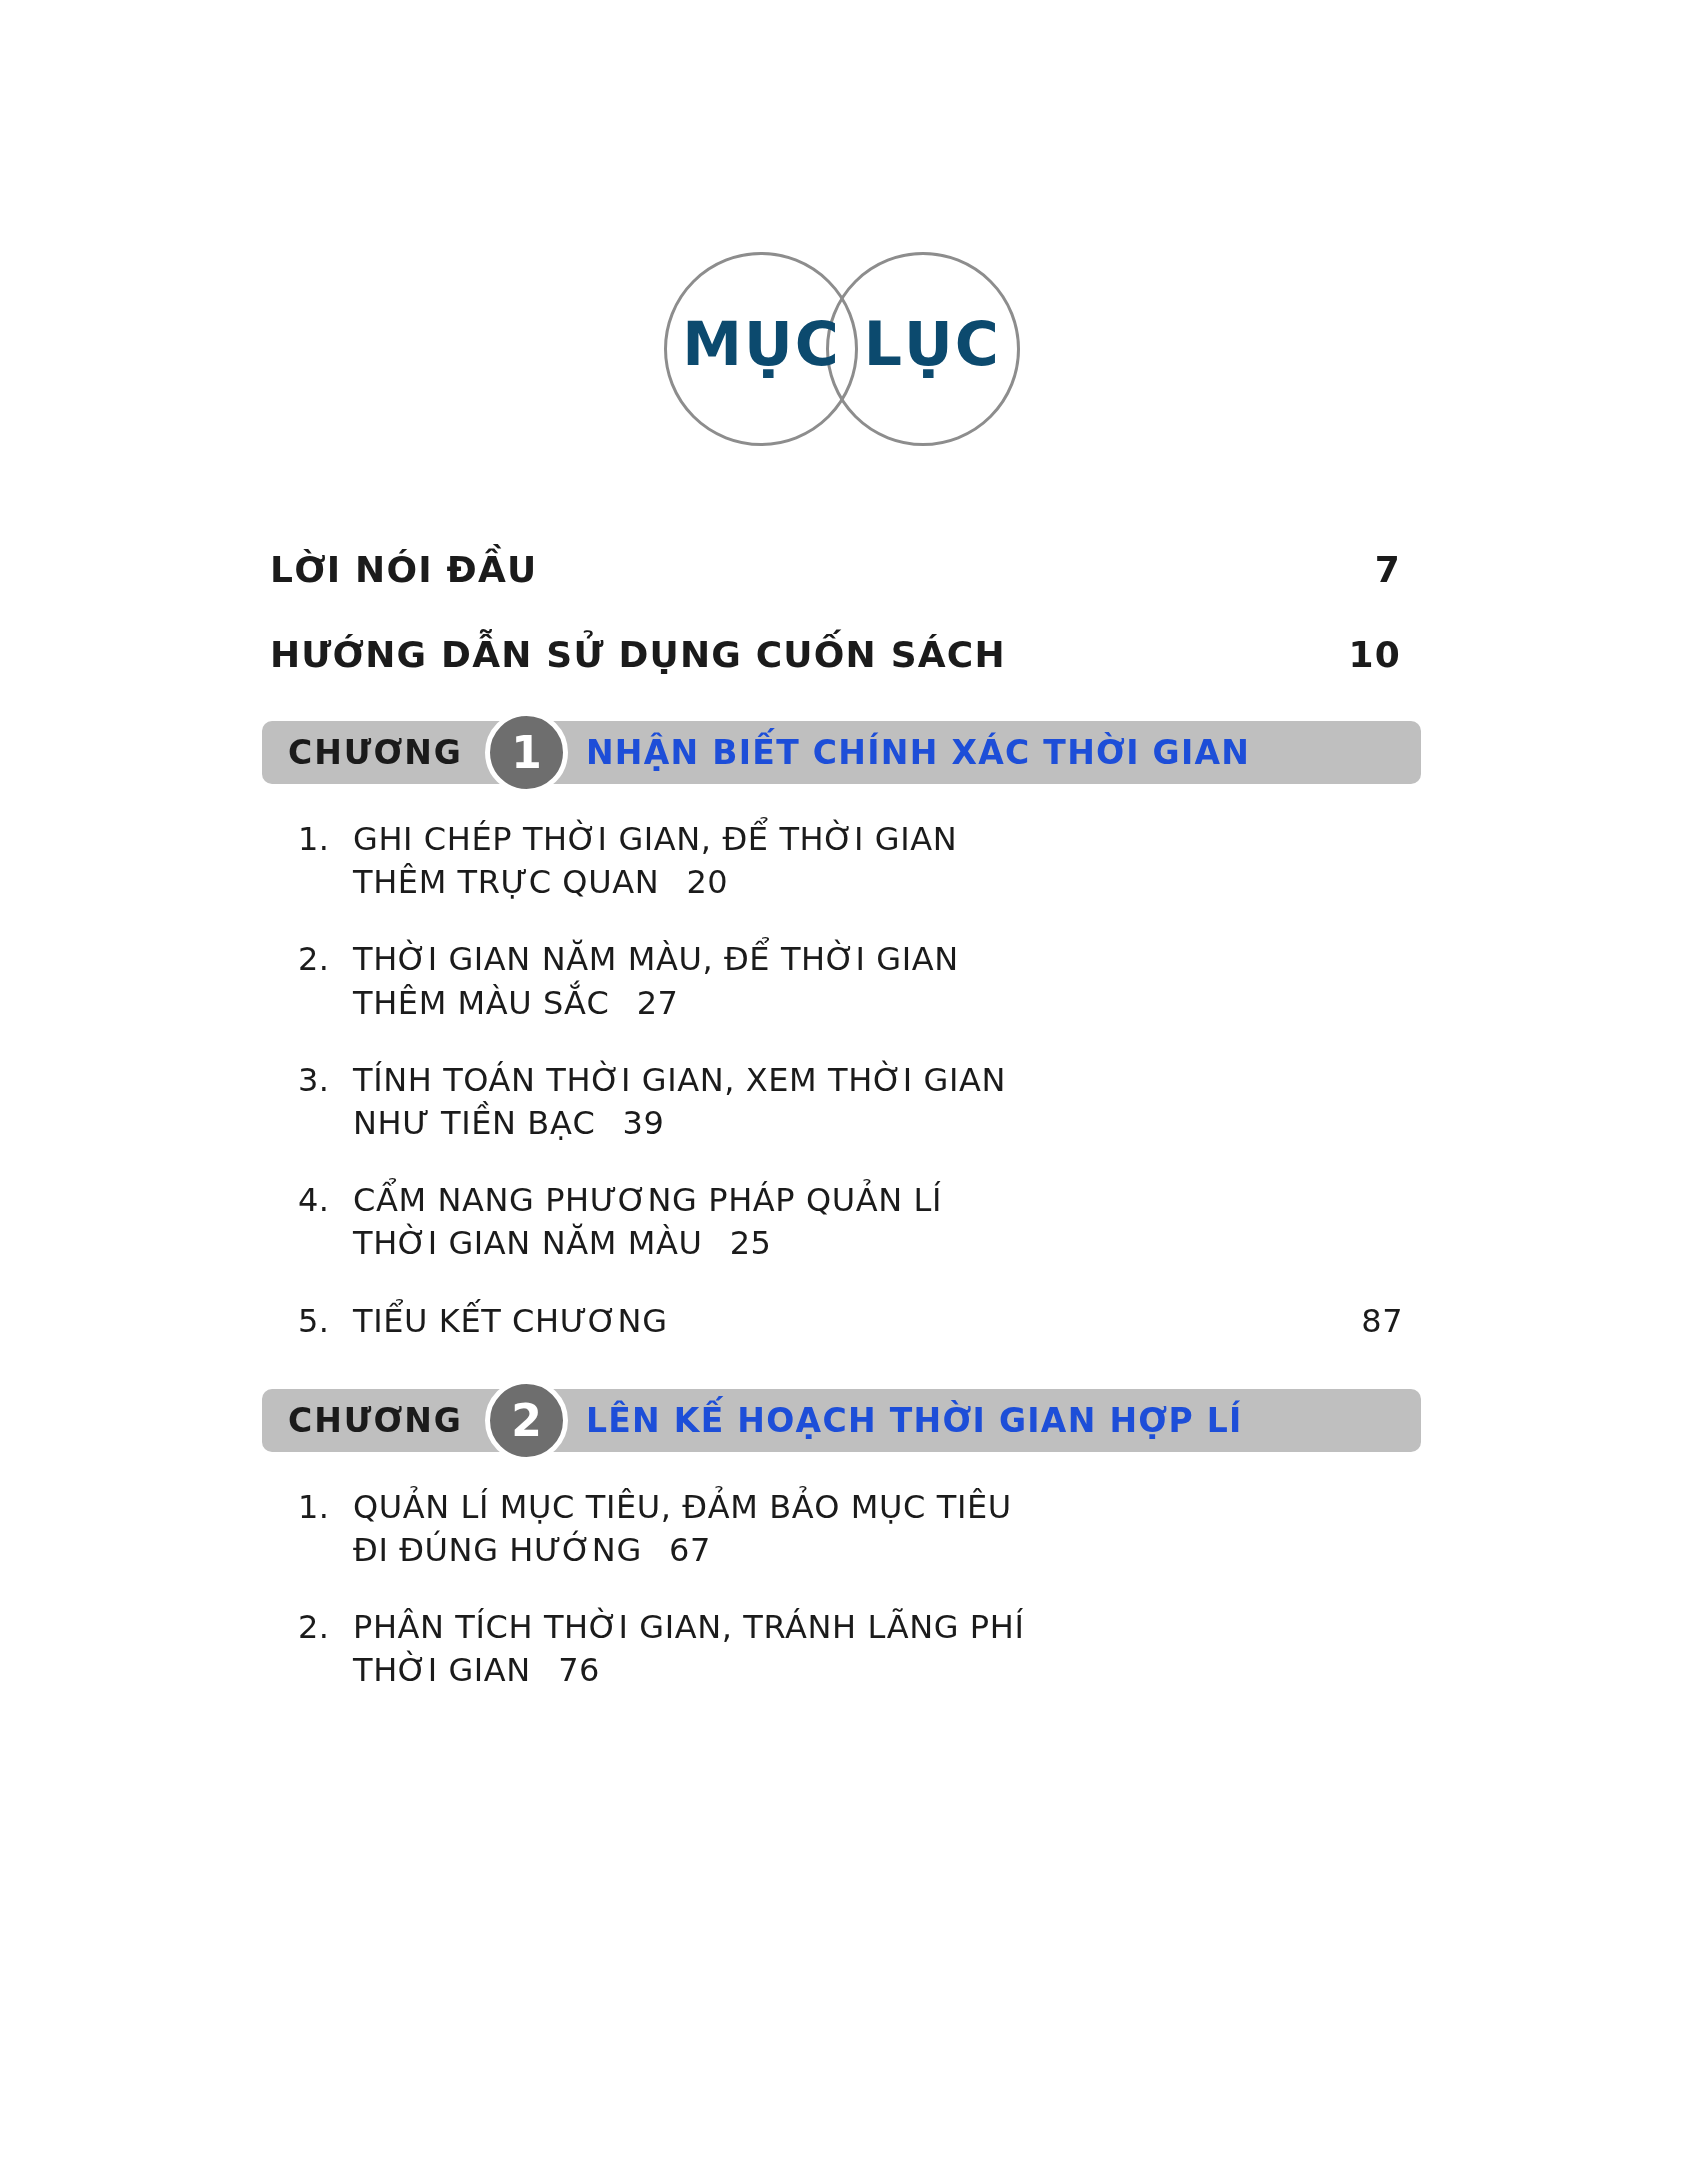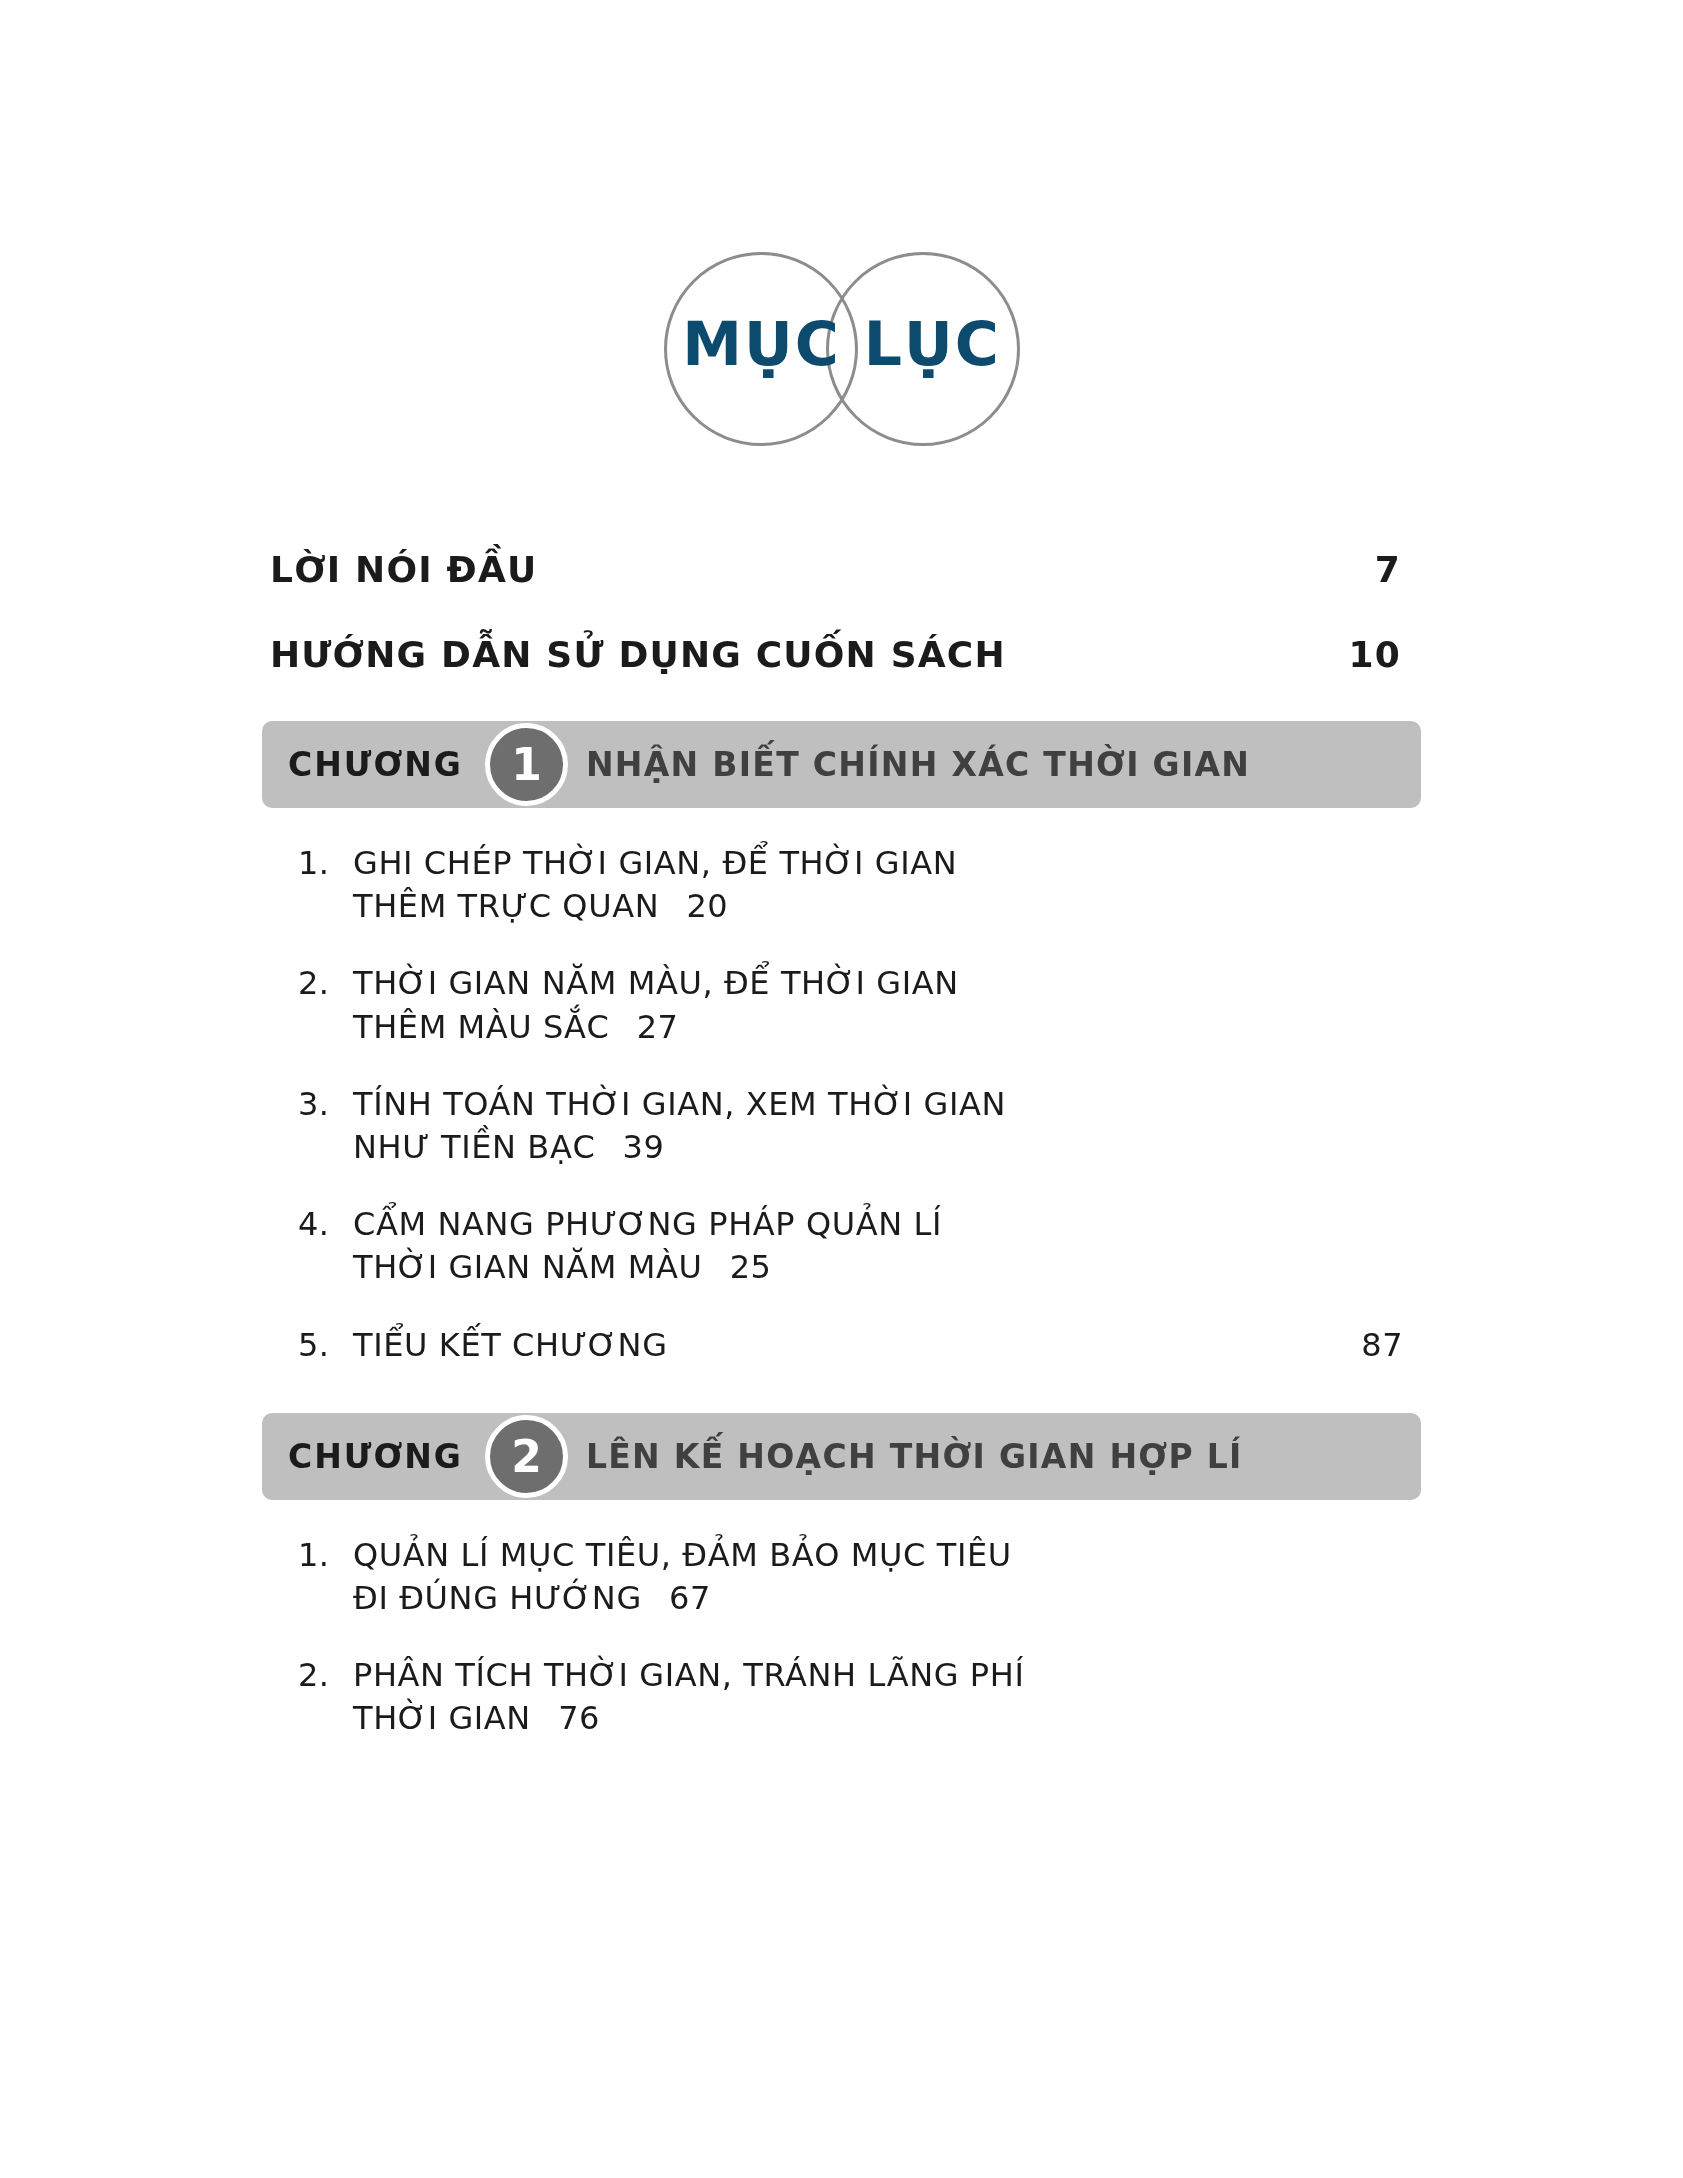--- a/index.html
+++ b/index.html
@@ -74,21 +74,21 @@
     padding: 0 20px 0 8px;
   }
   .front-row .fm-page {
     font-weight: 700;
     font-size: 36px;
   }
 
   
   .chapter-banner {
     position: relative;
-    height: 87px;
+    height: 63px;
     margin: 46px 0 34px 0;
     background: #bfbfbf;
     border-radius: 10px;
     display: flex;
     align-items: center;
     padding-left: 26px;
     box-sizing: border-box;
   }
   .chapter-word {
     font-size: 33px;
@@ -110,21 +110,21 @@
     align-items: center;
     justify-content: center;
     margin: 0 18px 0 22px;
     box-sizing: border-box;
     flex: none;
   }
   .chapter-name {
     font-size: 33px;
     font-weight: 700;
     letter-spacing: 1.3px;
-    color: #404040;
+    color: #1d4ed8;
     line-height: 1;
   }
 
   
   .entries {
     padding: 0 18px 0 30px;
   }
   .entry {
     margin-bottom: 34px;
   }

